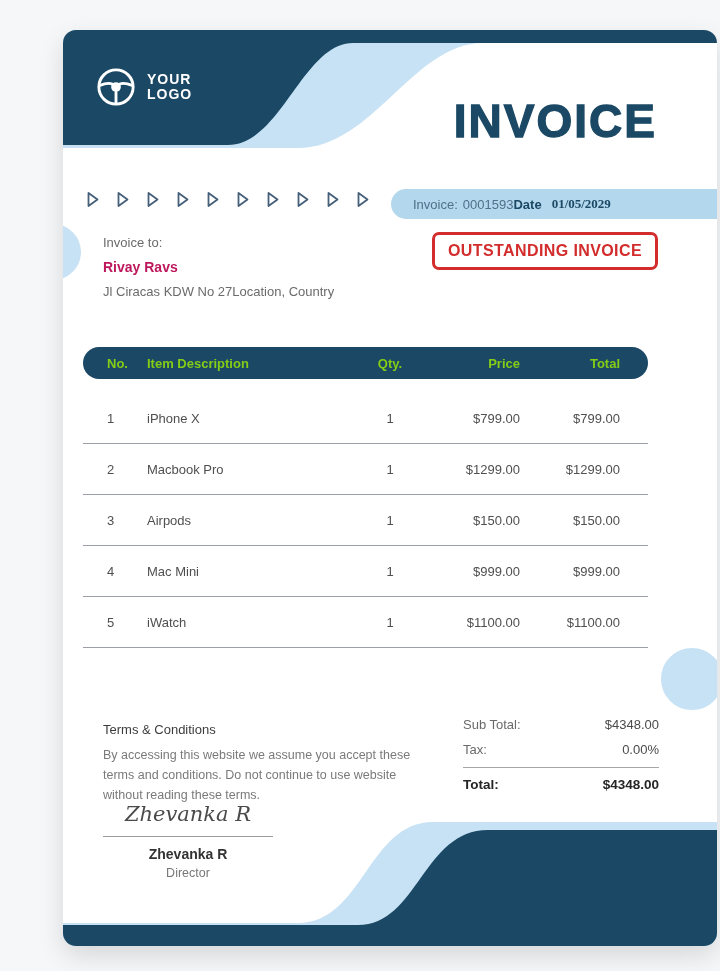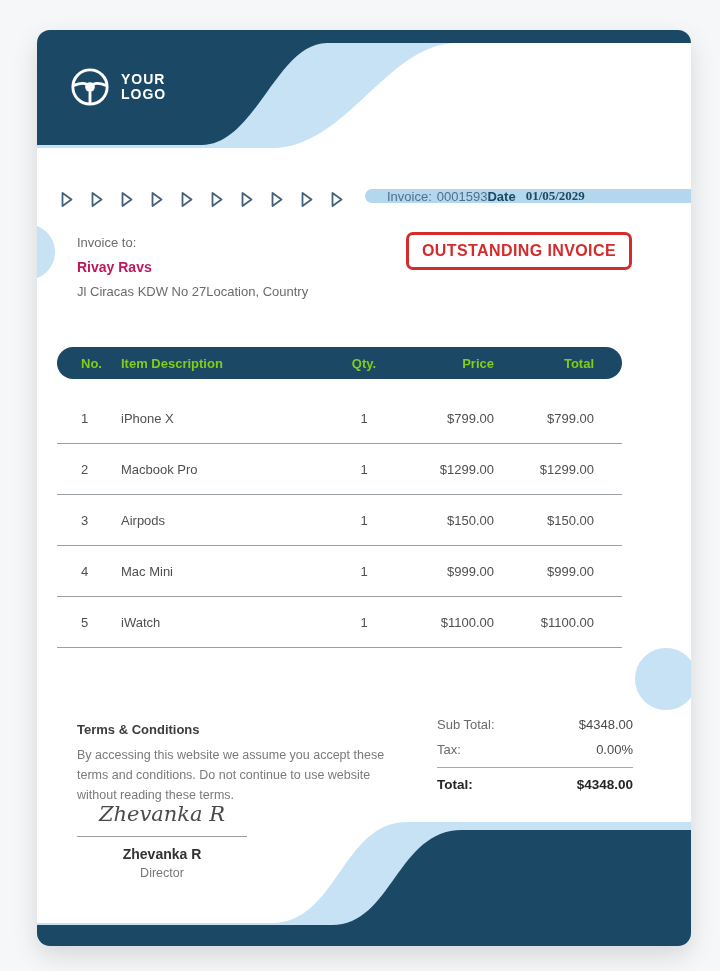--- a/index.html
+++ b/index.html
@@ -10,21 +10,21 @@
   }
   *{margin:0;padding:0;box-sizing:border-box;}
   html,body{width:720px;height:971px;}
   body{
     background:#f6f7f8;
     font-family:"Liberation Sans",sans-serif;
     position:relative;
   }
   .card{
     position:absolute;
-    left:37px; top:30px;
+    left:63px; top:30px;
     width:654px; height:916px;
     background:#ffffff;
     border-radius:13px;
     box-shadow:0 10px 26px rgba(0,0,0,.13);
     overflow:hidden;
   }
   .wave-svg{position:absolute;left:0;width:654px;display:block;z-index:1;}
   .wave-top{top:0;height:120px;}
   .wave-bottom{bottom:0;height:130px;}
   .ring{position:absolute;border-radius:50%;background:transparent;z-index:0;}
@@ -34,21 +34,21 @@
   .logo{position:absolute;left:32px;top:36px;z-index:2;display:flex;align-items:center;gap:10px;color:#fff;}
   .logo-text{font-weight:bold;font-size:14px;letter-spacing:1px;line-height:1.08;}
   .title{
     position:absolute;right:60px;top:64px;z-index:2;
     color:var(--navy);font-size:46px;font-weight:bold;letter-spacing:2px;
     -webkit-text-stroke:1.3px var(--navy);
   }
 
   .deco-row{position:absolute;left:23px;top:160px;z-index:2;display:flex;gap:16px;}
   .meta-pill{
-    position:absolute;left:328px;right:0;top:159px;height:14px;z-index:2;
+    position:absolute;left:328px;right:0;top:159px;height:30px;z-index:2;
     background:var(--pill-blue);border-radius:15px 0 0 15px;
     display:flex;align-items:center;padding-left:22px;font-size:13px;
   }
   .meta-invoice{color:#4f7189;}
   .meta-num{color:#4f7189;margin-left:5px;}
   .meta-date-label{color:var(--navy);font-weight:bold;}
   .meta-date{color:var(--navy);font-weight:bold;margin-left:10px;font-family:Liberation Serif, serif;}
 
   .stamp{
     position:absolute;right:59px;top:202px;z-index:2;
@@ -70,21 +70,21 @@
   .t-head{
     background:var(--navy);color:#84cc16;height:32px;border-radius:16px;
     font-size:13px;font-weight:bold;
   }
   .t-body{padding-top:14px;}
   .t-row{height:51px;border-bottom:1px solid #9aa0a6;font-size:13px;color:#4f4f4f;}
   .c-qty{text-align:center;}
   .c-price,.c-total{text-align:right;}
 
   .terms{position:absolute;left:40px;top:692px;width:312px;z-index:2;}
-  .terms-title{font-size:13px;font-weight:bold;color:#3c3c3c;margin-bottom:8px;}
+  .terms-title{font-size:13px;font-weight:normal;color:#3c3c3c;margin-bottom:8px;}
   .terms-body{font-size:12.5px;color:#7a7a7a;line-height:1.6;}
 
   .totals{position:absolute;left:400px;top:687px;width:196px;z-index:2;font-size:13px;}
   .tot-row{display:flex;justify-content:space-between;margin-bottom:10px;}
   .tot-label{color:#6a6a6a;}
   .tot-val{color:#4a4a4a;}
   .tot-divider{border:none;border-top:1px solid #a7a7a7;margin:2px 0 9px;}
   .tot-row.grand .tot-label,.tot-row.grand .tot-val{font-weight:bold;color:#252525;font-size:13.5px;}
 
   .signature{position:absolute;left:40px;top:772px;width:170px;z-index:2;text-align:center;}
@@ -116,20 +116,21 @@
       <circle cx="19" cy="19" r="15.5" fill="none" stroke="#fff" stroke-width="2.6"></circle>
       <circle cx="19" cy="19" r="4.4" fill="#fff"></circle>
       <path d="M4.5 17.5 Q12 14.5 16 16.5 M33.5 17.5 Q26 14.5 22 16.5 M19 24 V33.5" fill="none" stroke="#fff" stroke-width="2.6" stroke-linecap="round"></path>
     </svg>
     <div class="logo-text">
       <div>YOUR</div>
       <div>LOGO</div>
     </div>
   </div>
 
+  <div class="title">INVOICE</div>
 
   <div class="deco-row">
     <svg width="14" height="19" viewBox="0 0 14 19">
         <polygon points="2.5,3 11.5,9.5 2.5,16" fill="none" stroke="#46607a" stroke-width="1.8" stroke-linejoin="round"></polygon>
       </svg>
     <svg width="14" height="19" viewBox="0 0 14 19">
         <polygon points="2.5,3 11.5,9.5 2.5,16" fill="none" stroke="#46607a" stroke-width="1.8" stroke-linejoin="round"></polygon>
       </svg>
     <svg width="14" height="19" viewBox="0 0 14 19">
         <polygon points="2.5,3 11.5,9.5 2.5,16" fill="none" stroke="#46607a" stroke-width="1.8" stroke-linejoin="round"></polygon>

